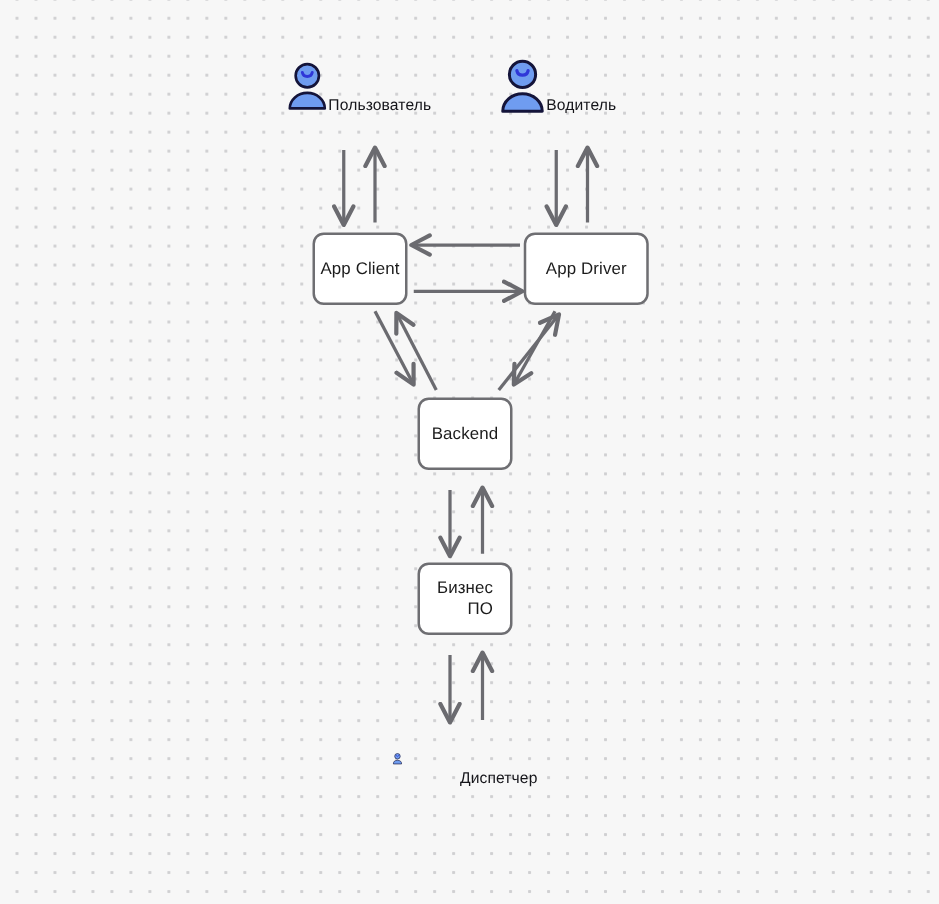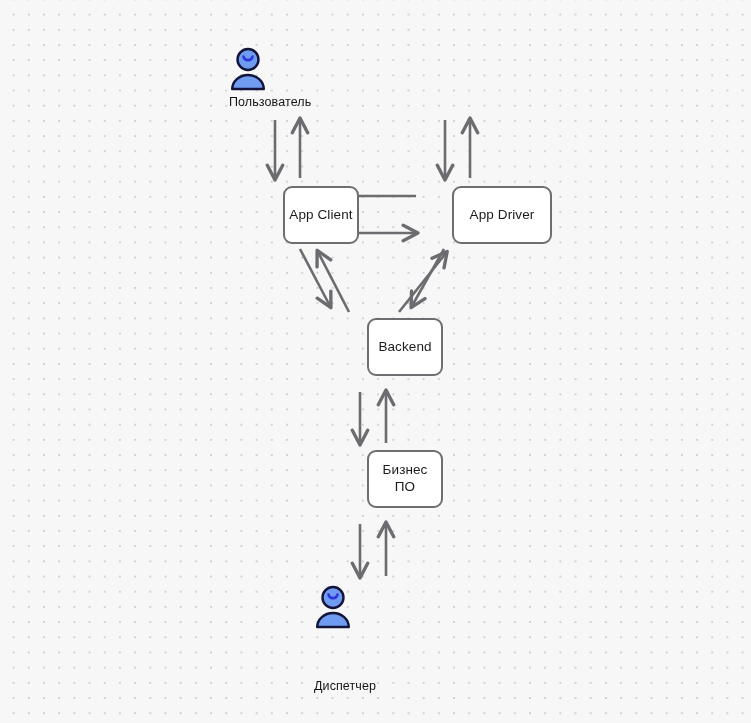--- a/index.html
+++ b/index.html
@@ -36,31 +36,30 @@
     position: absolute;
     box-sizing: border-box;
   }
   .box {
     background: #ffffff;
     border: 2px solid #6e6e72;
     border-radius: 9px;
     display: flex;
     align-items: center;
     justify-content: center;
-    text-align: center;
+    text-align: right;
     color: #1b1b1b;
     font-size: 13.5px;
     line-height: 1.25;
     letter-spacing: 0.1px;
-    margin-left: 33px;
   }
   .actor {
     display: flex;
-    flex-direction: column;
-    align-items: flex-start;
+    flex-direction: row;
+    align-items: flex-end;
     justify-content: flex-start;
   }
   .actor-label {
     margin-top: 4px;
     font-size: 12.5px;
     color: #15151a;
     white-space: nowrap;
     letter-spacing: 0.1px;
   }
   .person-icon {
@@ -109,20 +108,28 @@
 
   <div class="node actor" style="left:229px; top:47px; width:116px;">
     <svg class="person-icon" width="38" height="44" viewBox="0 0 38 44" xmlns="http://www.w3.org/2000/svg">
       <circle cx="19" cy="12.5" r="10.5" fill="#6f9cf0" stroke="#14143a" stroke-width="2.4"></circle>
       <path d="M 14.5 9.5 a 4.6 4.6 0 0 0 9 0" fill="none" stroke="#2f36d8" stroke-width="2.6" stroke-linecap="round"></path>
       <path d="M 3.2 42 a 15.8 14 0 0 1 31.6 0 Z" fill="#6f9cf0" stroke="#14143a" stroke-width="2.4" stroke-linejoin="round"></path>
     </svg>
     <div class="actor-label">Пользователь</div>
   </div>
 
+  <div class="node actor" style="left:399px; top:47px; width:116px;">
+    <svg class="person-icon" width="38" height="44" viewBox="0 0 38 44" xmlns="http://www.w3.org/2000/svg">
+      <circle cx="19" cy="12.5" r="10.5" fill="#6f9cf0" stroke="#14143a" stroke-width="2.4"></circle>
+      <path d="M 14.5 9.5 a 4.6 4.6 0 0 0 9 0" fill="none" stroke="#2f36d8" stroke-width="2.6" stroke-linecap="round"></path>
+      <path d="M 3.2 42 a 15.8 14 0 0 1 31.6 0 Z" fill="#6f9cf0" stroke="#14143a" stroke-width="2.4" stroke-linejoin="round"></path>
+    </svg>
+    <div class="actor-label">Водитель</div>
+  </div>
 
   <div class="node box" style="left:250px; top:186px; width:76px; height:58px;">
     <span>App Client</span>
   </div>
 
   <div class="node box" style="left:419px; top:186px; width:100px; height:58px;">
     <span>App Driver</span>
   </div>
 
   <div class="node box" style="left:334px; top:450px; width:76px; height:58px;">

